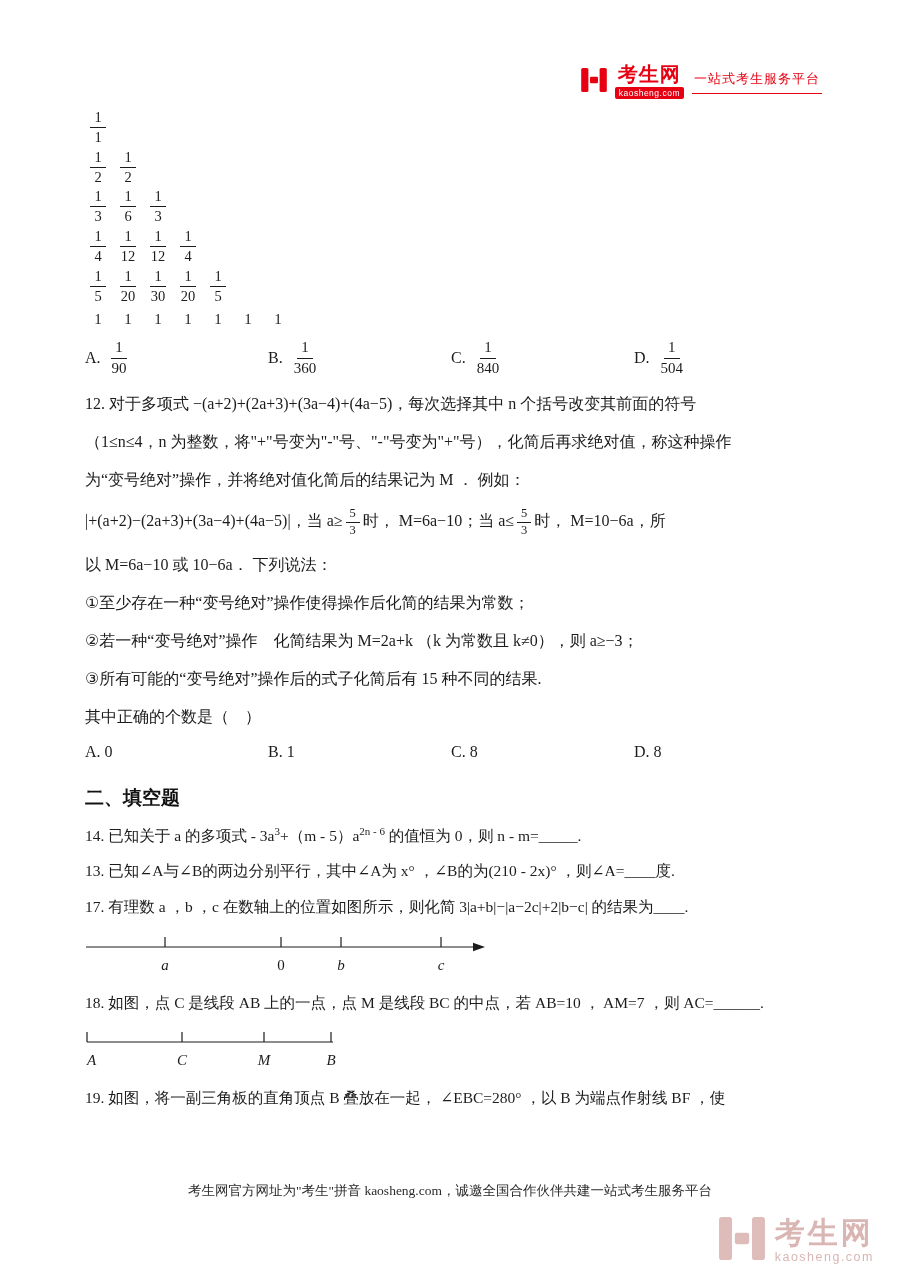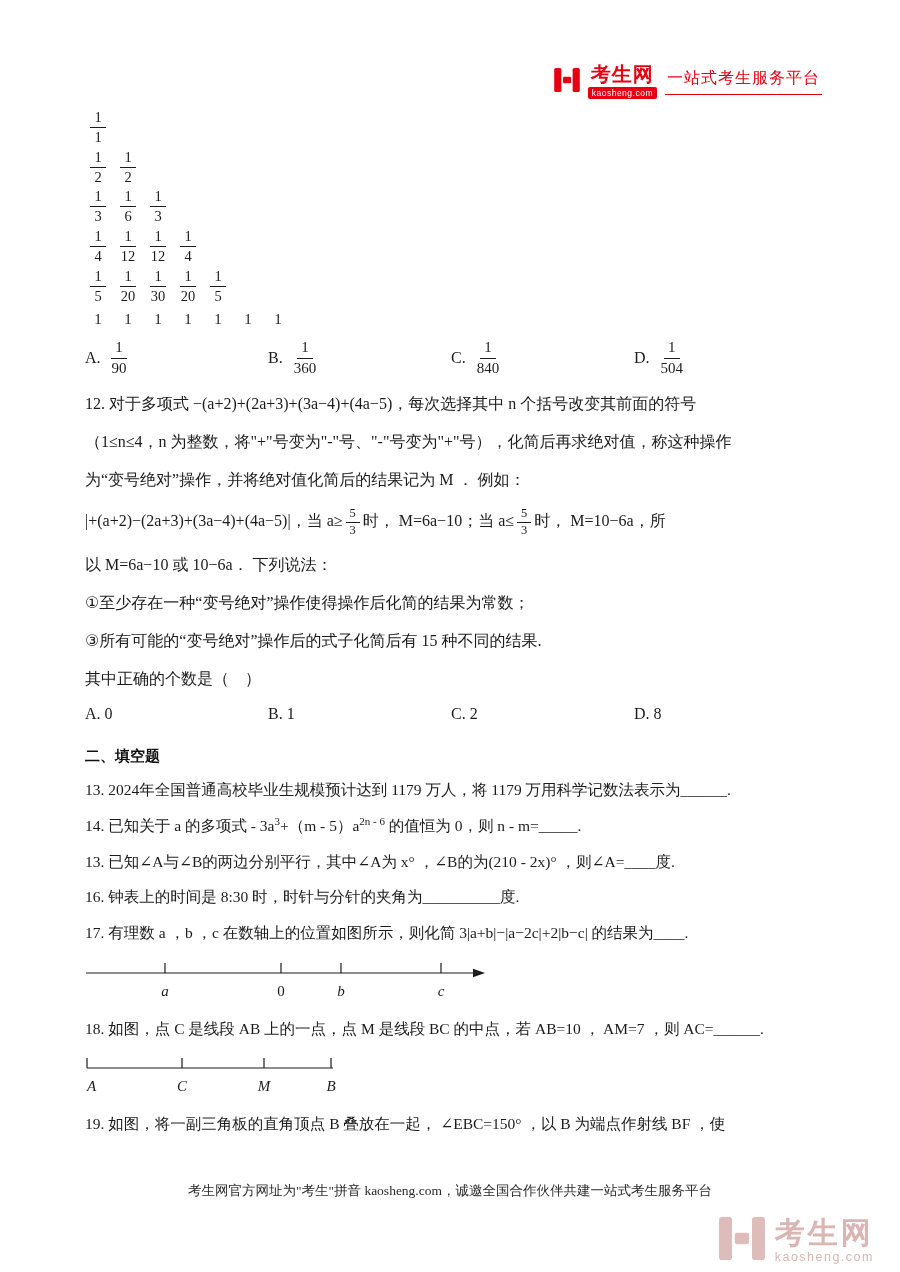--- a/index.html
+++ b/index.html
@@ -12,21 +12,21 @@
   .page { position:relative; width:900px; height:1272px; background:#fff; overflow:hidden; }
 
   
   .brand { position:absolute; top:64px; right:78px; display:flex; align-items:center; gap:8px; }
   .brand-col { display:flex; flex-direction:column; align-items:center; }
   .brand-name { color:#e60012; font-weight:bold; font-size:20px; line-height:1.05;
                 font-family:"Liberation Sans","DejaVu Sans",sans-serif; letter-spacing:1px; }
   .brand-domain { background:#e60012; color:#fff; font-size:8.5px; line-height:1.2; padding:1px 4px;
                   border-radius:2px; margin-top:2px; font-family:"Liberation Sans","DejaVu Sans",sans-serif;
                   letter-spacing:.5px; }
-  .brand-tagline { color:#e60012; font-size:16px; padding:0 2px 5px 2px; border-bottom:1.5px solid #e60012;
+  .brand-tagline { color:#e60012; font-size:13px; padding:0 2px 5px 2px; border-bottom:1.5px solid #e60012;
                    font-family:"Liberation Sans","DejaVu Sans",sans-serif; letter-spacing:1px; }
 
   
   .content { padding:108px 85px 0 85px; }
 
   .tri-row { display:flex; gap:4px; margin-bottom:1px; font-size:14.5px; }
   .frac { display:inline-flex; flex-direction:column; align-items:center; vertical-align:middle;
           line-height:1.3; }
   .frac .num { border-bottom:1px solid #1c1c1c; padding:0 4px; }
   .frac .den { padding:0 4px; }
@@ -38,21 +38,21 @@
   .choices { display:flex; margin-top:10px; font-size:16px; }
   .choices .choice { width:183px; display:flex; align-items:center; gap:7px; }
   .choices .choice:last-child { width:auto; }
   .frac-choices .frac { font-size:15px; }
 
   #q12 { margin-top:12px; }
   .tline { margin:14px 0; font-size:16px; line-height:1.5; }
   .tline .frac { font-size:12.5px; margin:0 3px; line-height:1.25; }
   sup { font-size:11px; }
 
-  .section-title { margin:24px 0 6px 0; font-size:15px; color:#111;
+  .section-title { margin:24px 0 6px 0; font-size:19px; color:#111;
                    font-family:"Liberation Sans","DejaVu Sans",sans-serif; font-weight:bold; }
 
   .fill-q { margin:13px 0; font-size:15.5px; line-height:1.45; }
   .figure { margin:8px 0 2px 0; }
   .figure text { font-family:"Liberation Serif","DejaVu Serif",serif; }
 
   
   .footer { position:absolute; left:0; right:0; bottom:72px; text-align:center;
             font-size:13.5px; color:#2b2b2b; }
 
@@ -203,37 +203,36 @@
         <div class="tline">为“变号绝对”操作，并将绝对值化简后的结果记为 M ． 例如：</div>
         <div class="tline">|+(a+2)−(2a+3)+(3a−4)+(4a−5)|，当 a≥<span class="frac inline">
             <span class="num">5</span>
             <span class="den">3</span>
           </span>时， M=6a−10；当 a≤<span class="frac inline">
             <span class="num">5</span>
             <span class="den">3</span>
           </span>时， M=10−6a，所</div>
         <div class="tline">以 M=6a−10 或 10−6a． 下列说法：</div>
         <div class="tline">①至少存在一种“变号绝对”操作使得操作后化简的结果为常数；</div>
+        <div class="tline">②若一种“变号绝对”操作　化简结果为 M=2a+k （k 为常数且 k≠0），则 a≥−3；</div>
         <div class="tline">③所有可能的“变号绝对”操作后的式子化简后有 15 种不同的结果.</div>
         <div class="tline">其中正确的个数是（　）</div>
       </div>
     <div id="q12Choices" class="choices">
         <div class="choice">A. 0</div>
         <div class="choice">B. 1</div>
-        <div class="choice">C. 2</div>
+        <div class="choice">C. 8</div>
         <div class="choice">D. 8</div>
       </div>
 
     <h2 class="section-title">二、填空题</h2>
 
     <div id="fillQuestions">
-        <div class="fill-q">13. 2024年全国普通高校毕业生规模预计达到 1179 万人，将 1179 万用科学记数法表示为______.</div>
         <div class="fill-q">14. 已知关于 a 的多项式 - 3a<sup>3</sup>+（m - 5）a<sup>2n - 6</sup> 的值恒为 0，则 n - m=_____.</div>
         <div class="fill-q">13. 已知∠A与∠B的两边分别平行，其中∠A为 x° ，∠B的为(210 - 2x)° ，则∠A=____度.</div>
-        <div class="fill-q">16. 钟表上的时间是 8:30 时，时针与分针的夹角为__________度.</div>
         <div class="fill-q">17. 有理数 a ，b ，c 在数轴上的位置如图所示，则化简 3|a+b|−|a−2c|+2|b−c| 的结果为____.</div>
         <div class="figure"><svg width="404" height="44">
             <line x1="1" y1="16" x2="392" y2="16" stroke="#1c1c1c" stroke-width="1.2"></line>
             <path d="M400 16 L388 11.8 L388 20.2 Z" fill="#1c1c1c"></path>
             <line x1="80" y1="6" x2="80" y2="16" stroke="#1c1c1c" stroke-width="1.2"></line>
             <text x="80" y="39" text-anchor="middle" font-size="15" fill="#1c1c1c" font-style="italic">a</text>
             <line x1="196" y1="6" x2="196" y2="16" stroke="#1c1c1c" stroke-width="1.2"></line>
             <text x="196" y="39" text-anchor="middle" font-size="15" fill="#1c1c1c" font-style="normal">0</text>
             <line x1="256" y1="6" x2="256" y2="16" stroke="#1c1c1c" stroke-width="1.2"></line>
             <text x="256" y="39" text-anchor="middle" font-size="15" fill="#1c1c1c" font-style="italic">b</text>
@@ -245,21 +244,21 @@
             <line x1="2" y1="14" x2="248" y2="14" stroke="#1c1c1c" stroke-width="1.2"></line>
             <line x1="2" y1="4" x2="2" y2="14" stroke="#1c1c1c" stroke-width="1.2"></line>
             <text x="2" y="37" text-anchor="start" font-size="15" fill="#1c1c1c" font-style="italic">A</text>
             <line x1="97" y1="4" x2="97" y2="14" stroke="#1c1c1c" stroke-width="1.2"></line>
             <text x="97" y="37" text-anchor="middle" font-size="15" fill="#1c1c1c" font-style="italic">C</text>
             <line x1="179" y1="4" x2="179" y2="14" stroke="#1c1c1c" stroke-width="1.2"></line>
             <text x="179" y="37" text-anchor="middle" font-size="15" fill="#1c1c1c" font-style="italic">M</text>
             <line x1="246" y1="4" x2="246" y2="14" stroke="#1c1c1c" stroke-width="1.2"></line>
             <text x="246" y="37" text-anchor="middle" font-size="15" fill="#1c1c1c" font-style="italic">B</text>
           </svg></div>
-        <div class="fill-q">19. 如图，将一副三角板的直角顶点 B 叠放在一起， ∠EBC=150° ，以 B 为端点作射线 BF ，使</div>
+        <div class="fill-q">19. 如图，将一副三角板的直角顶点 B 叠放在一起， ∠EBC=280° ，以 B 为端点作射线 BF ，使</div>
       </div>
   </main>
 
   <footer class="footer">考生网官方网址为"考生"拼音 kaosheng.com，诚邀全国合作伙伴共建一站式考生服务平台</footer>
 
   <div class="watermark">
     <span class="wm-icon">
       <svg width="46" height="43" viewBox="0 0 32 30" aria-hidden="true">
         <rect x="0" y="0" width="9" height="30" rx="2" fill="#ddbcba"></rect>
         <rect x="23" y="0" width="9" height="30" rx="2" fill="#ddbcba"></rect>

